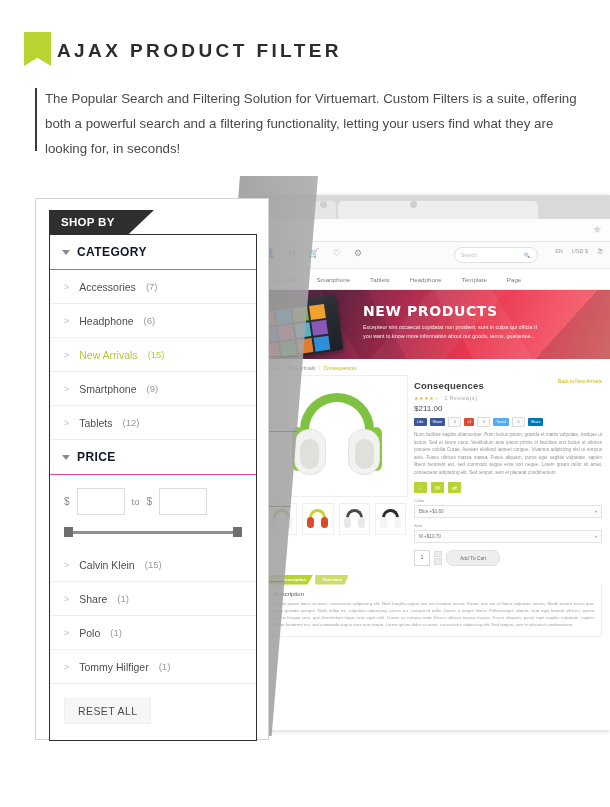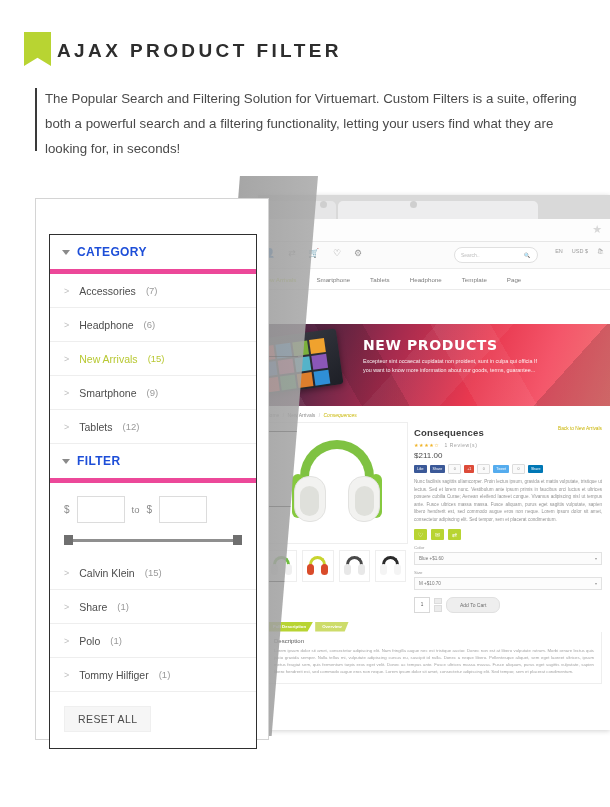--- a/index.html
+++ b/index.html
@@ -61,23 +61,22 @@
   }
   .shop-search span{font-size:5px;color:#bdbdbd;position:absolute;left:6px;top:4px;}
   .shop-search .mag{left:auto;right:6px;}
   .shop-right{position:absolute;right:6px;top:6px;display:flex;gap:9px;font-size:5.5px;color:#9c9c9c;align-items:center;}
 
   .shop-nav{height:20px;background:#fff;border-bottom:1px solid #ebebeb;display:flex;align-items:center;gap:20px;padding-left:4px;}
   .shop-nav a{font-size:6.2px;color:#7d7d7d;text-decoration:none;white-space:nowrap;}
   .shop-nav a.active{color:#b8d432;}
 
   .banner{
-    height:82px;position:relative;overflow:hidden;
+    height:69px;position:relative;overflow:hidden;
     background:linear-gradient(110deg,#2a2136 0%,#5a2746 16%,#a62b4e 38%,#e8384f 62%,#f4566a 80%,#f07878 100%);
-    margin-top:34px;
   }
   .banner:before{
     content:"";position:absolute;inset:0;
     background:
       linear-gradient(60deg,rgba(255,255,255,.07) 0 12%,transparent 12% 26%,rgba(0,0,0,.10) 26% 38%,transparent 38% 55%,rgba(255,255,255,.06) 55% 70%,transparent 70%),
       linear-gradient(-48deg,rgba(0,0,0,.14) 0 18%,transparent 18% 40%,rgba(255,255,255,.05) 40% 58%,transparent 58%);
   }
   .banner .tabletimg{
     position:absolute;left:-4px;top:10px;width:86px;height:56px;
     background:linear-gradient(150deg,#3d3f48,#1d1f26);
@@ -190,21 +189,21 @@
   }
   .shopby{
     position:absolute;left:13px;top:11px;height:24px;width:93px;
     background:#2f2f2f;color:#fff;font-size:11.5px;font-weight:bold;
     display:flex;align-items:center;padding-left:12px;letter-spacing:.3px;
     clip-path:polygon(0 0,100% 0,76% 100%,0 100%);
   }
   .panel{position:absolute;left:13px;top:35px;width:206px;border:1px solid #2f2f2f;background:#fff;}
   .sechead{
     display:flex;align-items:center;gap:7px;height:34px;padding-left:12px;
-    border-bottom:5px solid #ec4899;font-size:12px;font-weight:bold;color:#1d4ed8;letter-spacing:.4px;
+    border-bottom:1px solid #ec4899;font-size:12px;font-weight:bold;color:#0f172a;letter-spacing:.4px;
   }
   .sechead .tri{width:0;height:0;border-left:4.5px solid transparent;border-right:4.5px solid transparent;border-top:5px solid #8a8a8a;}
   .opt{
     display:flex;align-items:center;gap:10px;height:33px;padding-left:14px;
     border-bottom:1px solid #eeeeee;font-size:10.5px;color:#4d4d4d;
   }
   .opt:last-child{border-bottom:1px solid #eeeeee;}
   .opt .chev{color:#bfbfbf;font-size:9px;}
   .opt .cnt{color:#9a9a9a;font-size:9.5px;}
   .opt.active .nm{color:#b8c832;}
@@ -430,20 +429,21 @@
     <div class="shelf" style="top:405px"></div>
     <div class="knobline"></div>
     <div class="box"></div>
     <div class="knob"></div>
     <div class="phone"></div>
     <div class="sale">SALE</div>
     <div class="quam">QUAM</div>
   </div>
 
   <div class="cardout">
+    <div class="shopby">SHOP BY</div>
 
     <div class="panel">
 
       <div class="sechead">
         <span class="tri"></span>
         <span>CATEGORY</span>
       </div>
       <div class="opt">
         <span class="chev">&gt;</span>
         <span class="nm">Accessories</span>
@@ -465,21 +465,21 @@
         <span class="cnt">(9)</span>
       </div>
       <div class="opt">
         <span class="chev">&gt;</span>
         <span class="nm">Tablets</span>
         <span class="cnt">(12)</span>
       </div>
 
       <div class="sechead">
         <span class="tri"></span>
-        <span>FILTER</span>
+        <span>PRICE</span>
       </div>
       <div class="pricebody">
         <div class="pricerow">
           <span class="d">$</span>
           <input class="pin" type="text" placeholder="" style="">
           <span class="to">to</span>
           <span class="d">$</span>
           <input class="pin" type="text" placeholder="" style="">
         </div>
         <div class="sliderwrap">

